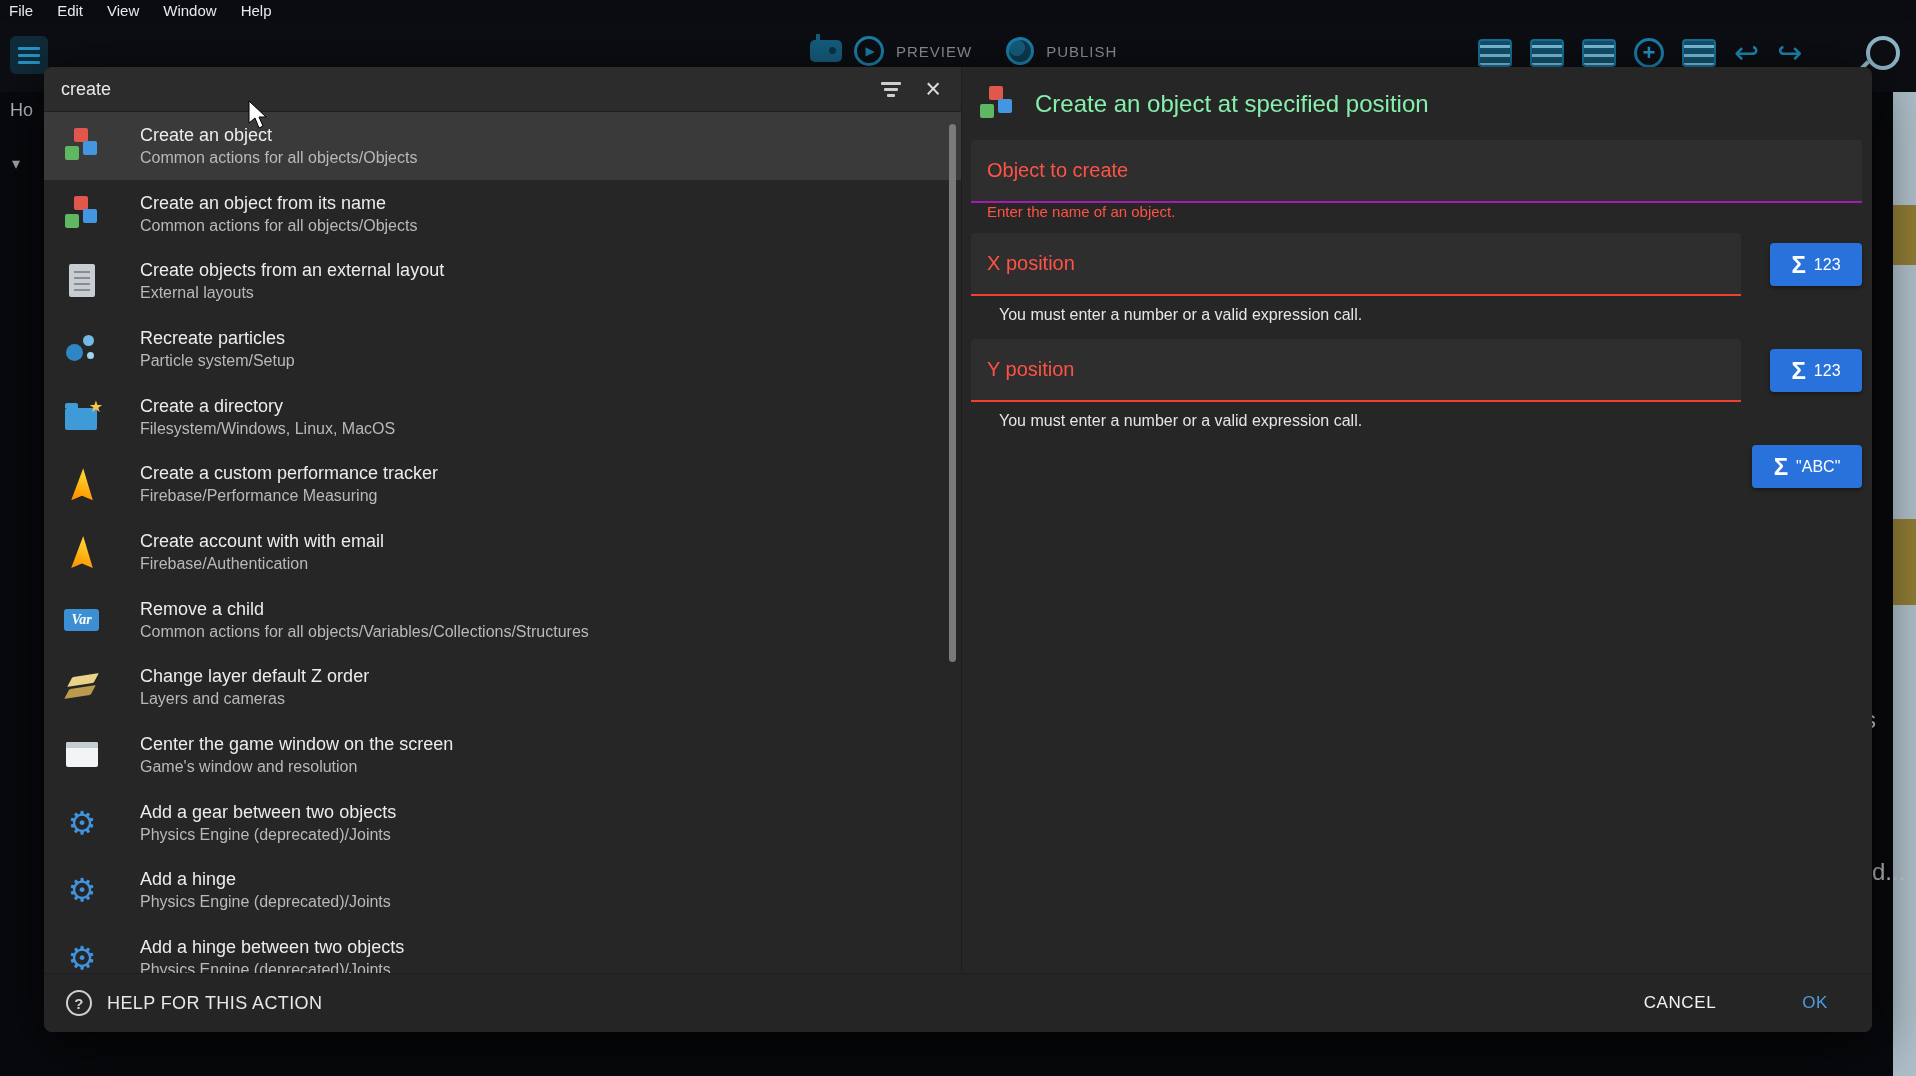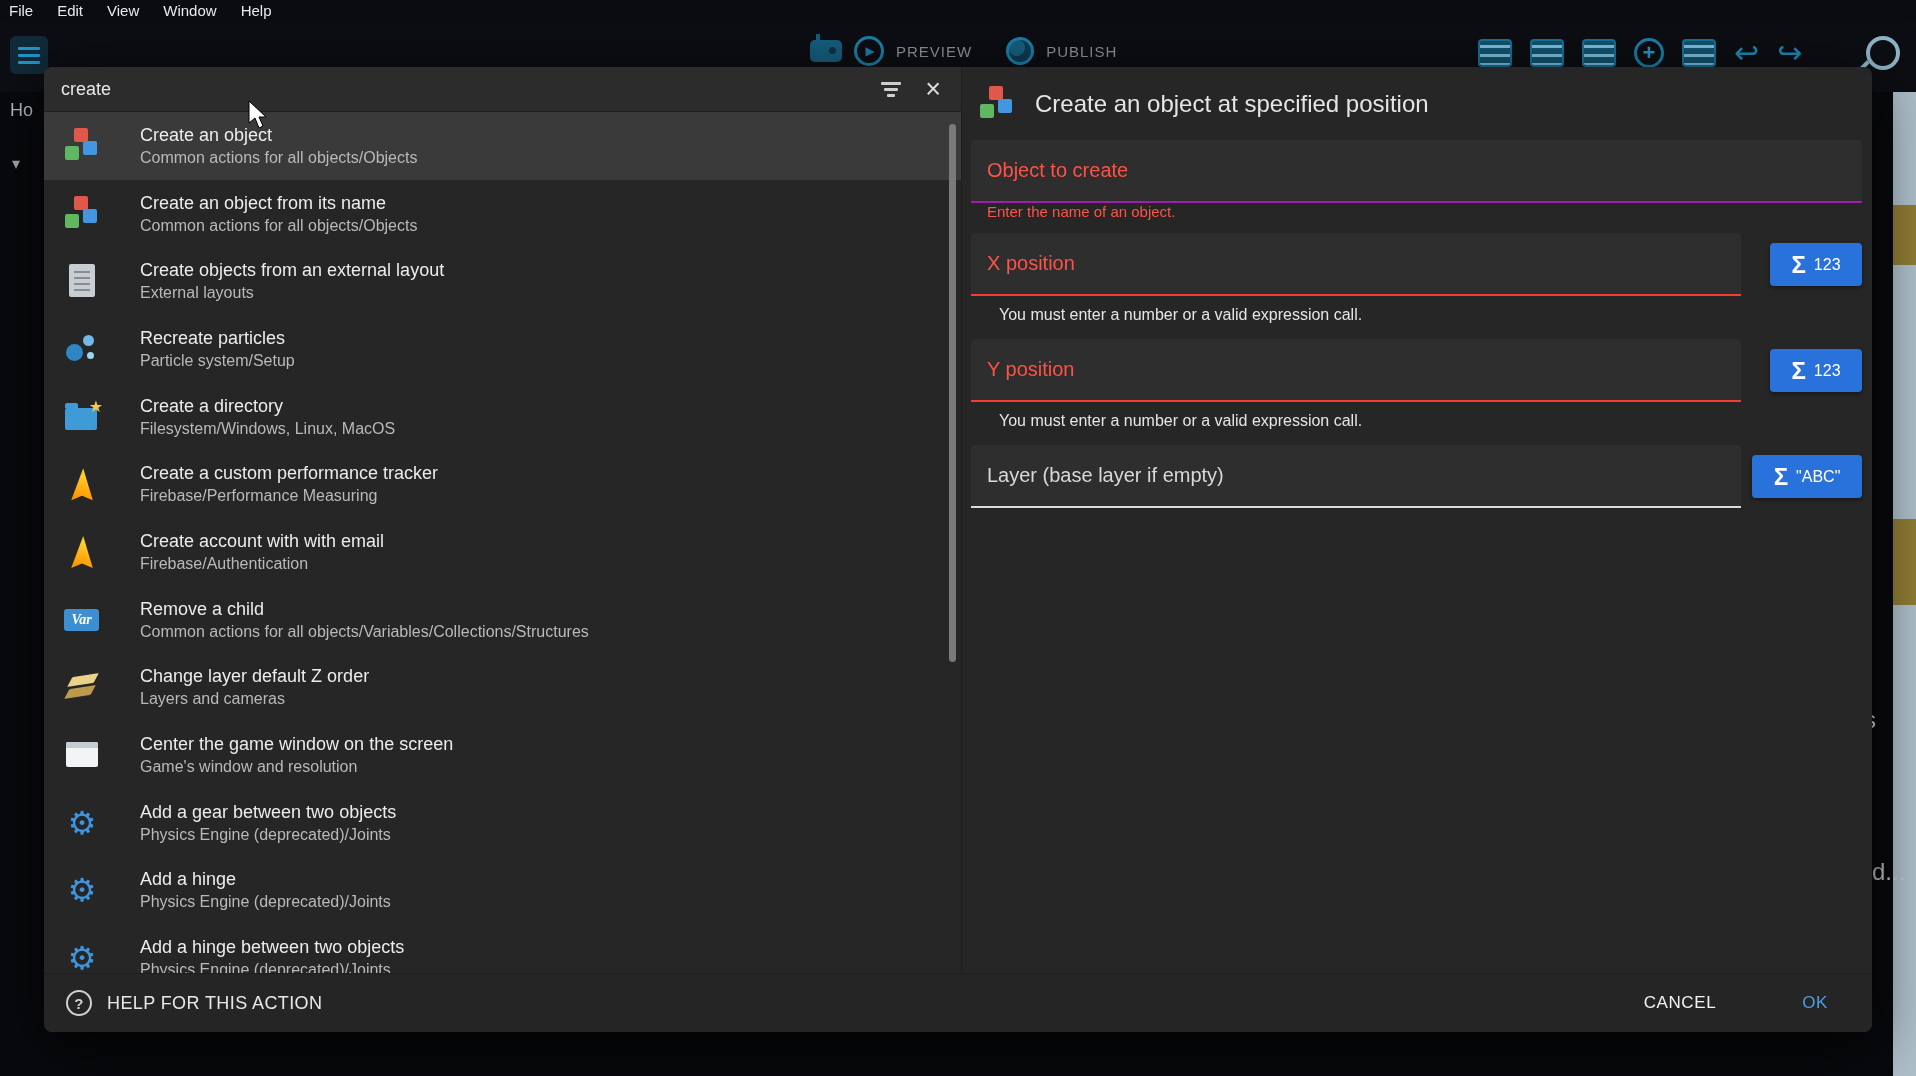--- a/index.html
+++ b/index.html
@@ -80,21 +80,21 @@
   .icon-layers i{position:absolute;width:24px;height:10px;transform:skewX(-35deg) rotate(-10deg);border-radius:1px;}
   .icon-layers .l1{left:7px;top:6px;background:#ead28a;}
   .icon-layers .l2{left:4px;top:18px;background:#bb9a4e;}
   .icon-window::before{content:"";position:absolute;left:2px;top:5px;width:32px;height:25px;background:#f2f4f5;border-radius:2px;}
   .icon-window::after{content:"";position:absolute;left:2px;top:5px;width:32px;height:6px;background:#c3cdd2;border-radius:2px 2px 0 0;}
   .icon-gear{color:#3f94e0;font-size:32px;line-height:36px;text-align:center;}
   
   .right-pane{flex:1;display:flex;flex-direction:column;min-width:0;}
   .panel-header{display:flex;align-items:center;height:73px;padding-left:17px;flex:none;}
   .panel-header .row-icon{margin-right:20px;}
-  .panel-title{color:#e5e5e5;font-size:24px;}
+  .panel-title{color:#86efac;font-size:24px;}
   .field{height:63px;background:#2e2e2e;border-radius:4px 4px 0 0;display:flex;align-items:center;box-sizing:border-box;}
   .field.full{margin:0 10px 0 9px;border-bottom:2px solid #a21caf;}
   .field.short{width:770px;border-bottom:2px solid #f23d32;}
   .field.plain{border-bottom:2px solid #dcdcdc;}
   .field-label{font-size:20px;padding-left:16px;}
   .field-label.red{color:#ff5246;}
   .field-label.gray{color:#d8d8d8;}
   .field-row{display:flex;align-items:center;margin:0 10px 0 9px;}
   .helper{margin-left:25px;font-size:15px;color:#ff5246;}
   .helper.mt{}
@@ -334,23 +334,20 @@
           <span class="field-label red">Y position</span>
         </div>
         <button class="expr-btn w123">
           <span class="sigma">Σ</span>
           <span class="expr-val">123</span>
         </button>
       </div>
       <div class="error-text">You must enter a number or a valid expression call.</div>
 
       <div class="field-row mt15">
-        <div class="field short plain">
-          <span class="field-label gray">Layer (base layer if empty)</span>
-        </div>
         <button class="expr-btn wabc">
           <span class="sigma">Σ</span>
           <span class="expr-val">"ABC"</span>
         </button>
       </div>
     </div>
   </div>
 
   <div class="dialog-footer">
     <div class="footer-left">

